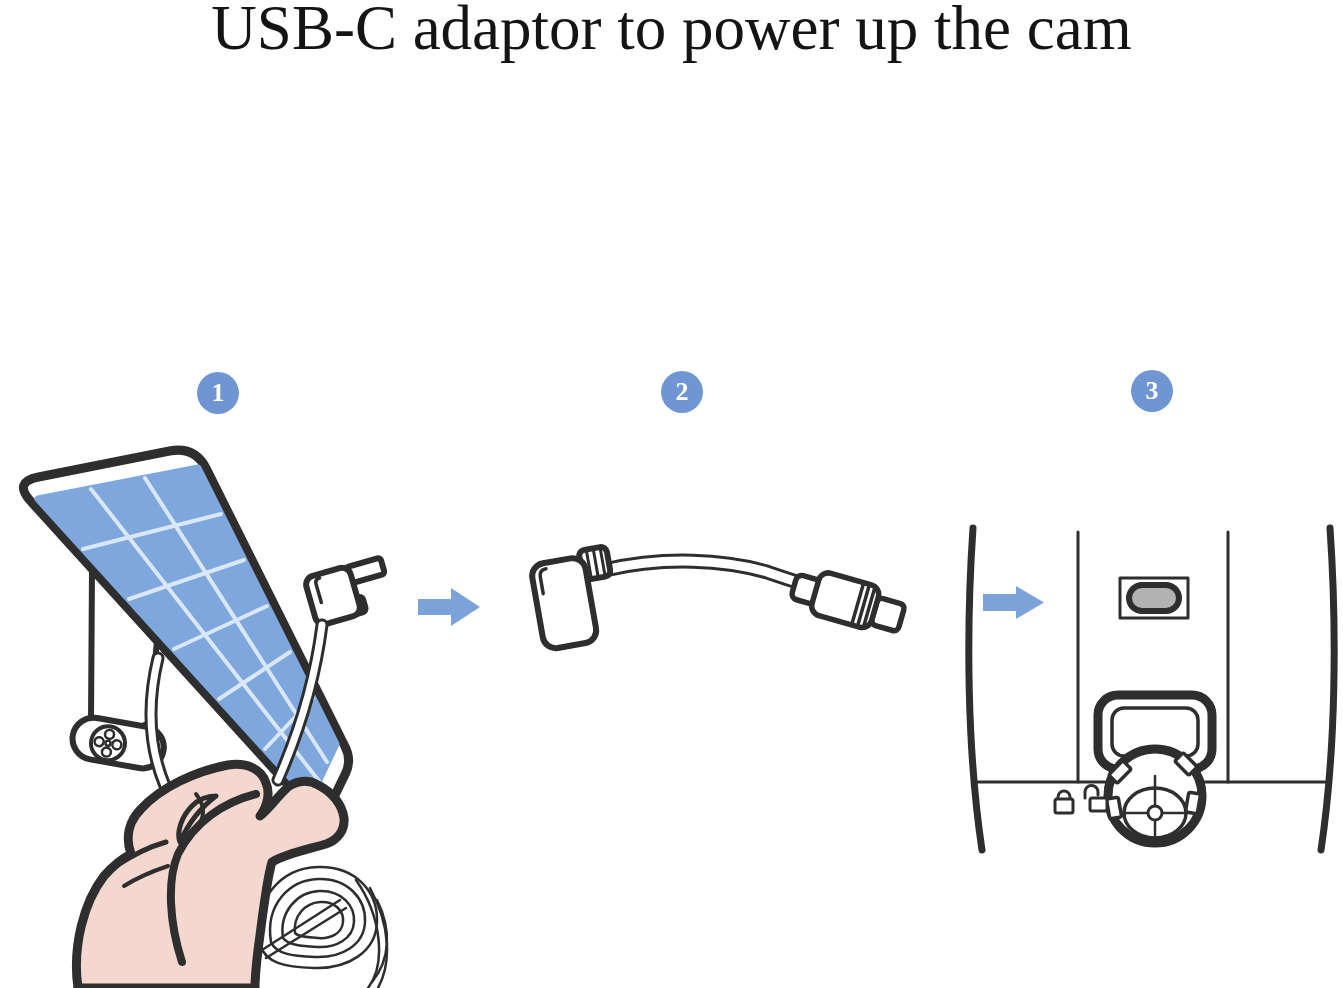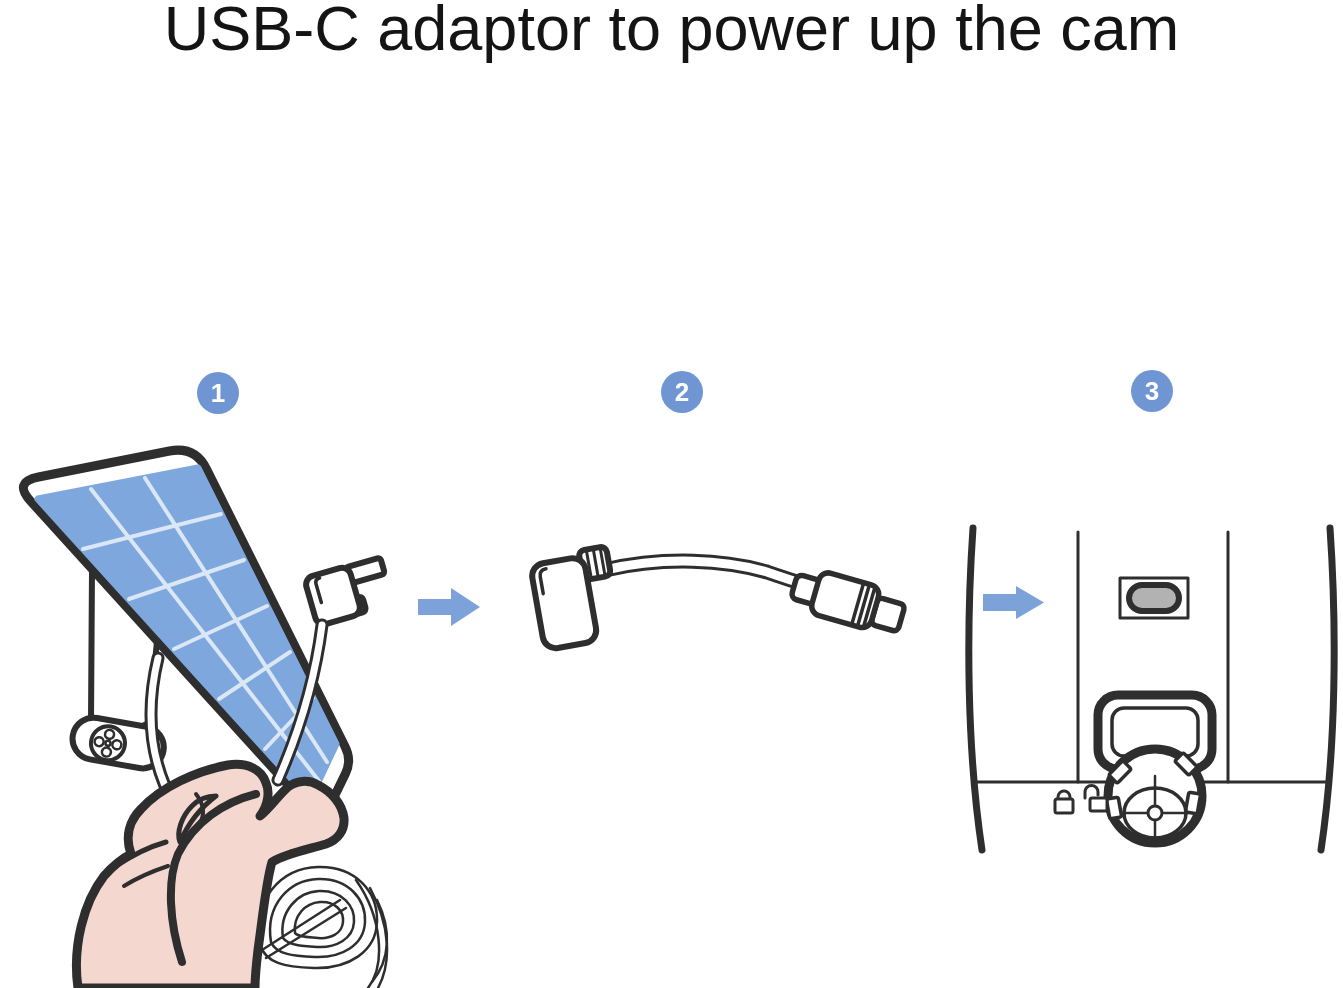--- a/index.html
+++ b/index.html
@@ -8,21 +8,21 @@
     --panel-grid:#d9e7f7;
     --skin:#f4d7ce;
     --step-badge:#6f96d3;
     --arrow:#7da2da;
     --port-gray:#b2b2b2;
     --title-color:#141414;
   }
   html,body{margin:0;padding:0;background:#fff;}
   #screen{
     position:relative;width:1343px;height:988px;background:#fff;overflow:hidden;
-    font-family:Liberation Sans, sans-serif;
+    font-family:Liberation Serif, serif;
   }
   .page-title{
     position:absolute;top:-6px;left:0;width:100%;text-align:center;
     font-size:63px;font-weight:400;letter-spacing:0px;color:var(--title-color);
     margin:0;line-height:1.1;
   }
   .step-badge{
     position:absolute;width:42px;height:42px;border-radius:50%;
     background:var(--step-badge);color:#fff;font-weight:bold;font-size:26px;
     display:flex;align-items:center;justify-content:center;

